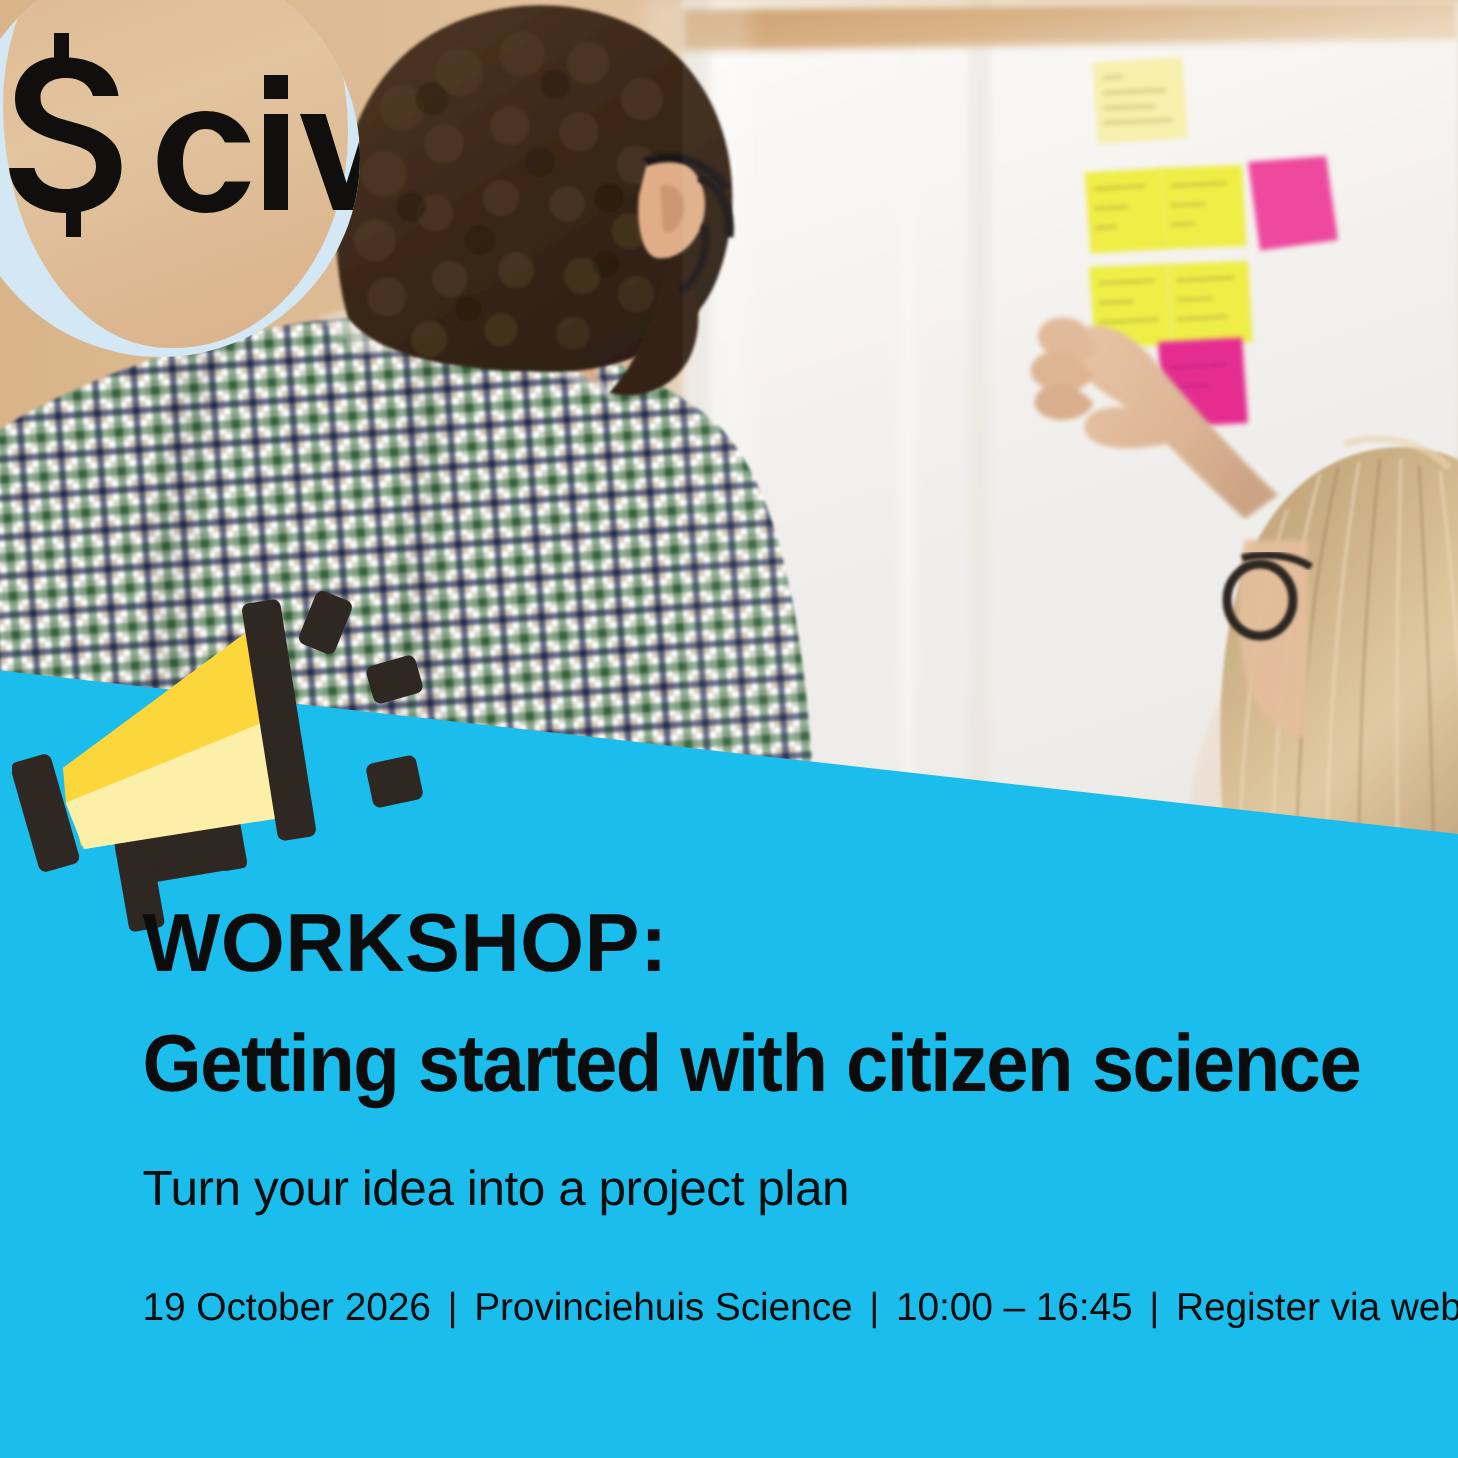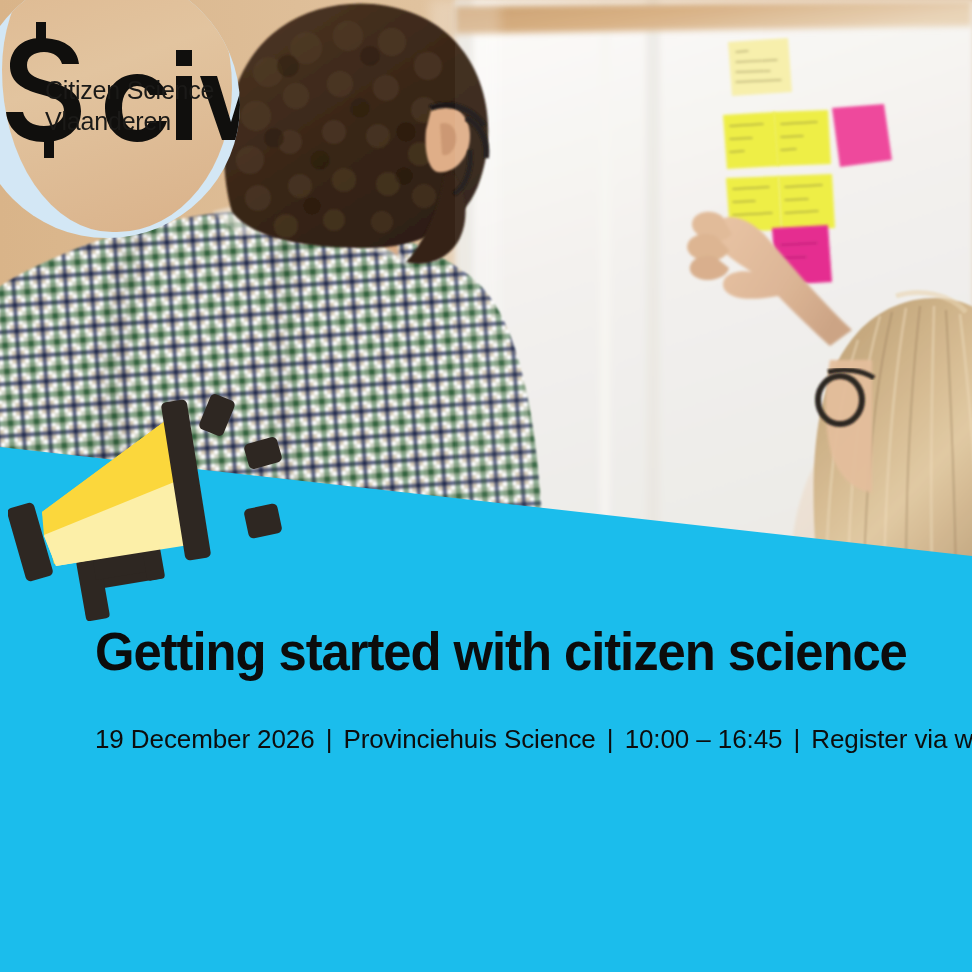--- a/index.html
+++ b/index.html
@@ -448,22 +448,20 @@
         <rect x="176" y="50" width="16" height="16" fill="#100f0d"></rect>
 
         <polygon points="200,76 217,76 231,122 245,76 262,76 240,140 222,140" fill="#100f0d"></polygon>
 
         <rect x="270" y="76" width="16" height="64" fill="#100f0d"></rect>
         <rect x="270" y="50" width="16" height="16" fill="#100f0d"></rect>
 
         <rect x="296" y="44" width="16" height="96" fill="#100f0d"></rect>
       </svg>
     </div>
-    <div class="logo-tagline">Citizen Science
-Vlaanderen</div>
   </div>
 
   <div class="megaphone">
     <svg width="310" height="250" viewBox="0 0 310 250" xmlns="http://www.w3.org/2000/svg" aria-hidden="true">
 
       <path d="M72 192 L 150 178 L 156 206 L 96 216 L 100 240 L 78 244 Z" fill="#2E2722"></path>
       <rect x="73" y="186" width="24" height="62" rx="4" fill="#2E2722" transform="rotate(-10 85 217)"></rect>
       <path d="M84 182 L 146 172 L 150 198 L 88 208 Z" fill="#2E2722"></path>
       <rect x="136" y="168" width="18" height="40" rx="4" fill="#2E2722" transform="rotate(-10 145 188)"></rect>
 
@@ -477,23 +475,25 @@
 
       <rect x="165" y="28" width="26" height="160" rx="5" fill="#2E2722" transform="rotate(-9 178 108)"></rect>
 
       <rect x="196" y="24" width="26" height="38" rx="5" fill="#2E2722" transform="rotate(22 209 43)"></rect>
       <rect x="238" y="68" width="34" height="26" rx="5" fill="#2E2722" transform="rotate(-16 255 81)"></rect>
       <rect x="238" y="134" width="34" height="30" rx="5" fill="#2E2722" transform="rotate(-12 255 149)"></rect>
     </svg>
   </div>
 
   <div class="text-block">
+    <div class="kicker">WORKSHOP:</div>
     <div class="headline">Getting started with citizen science</div>
+    <div class="subhead">Turn your idea into a project plan</div>
     <div class="meta">
-      <span>19 December 2026</span>
+      <span>19 October 2026</span>
       <span class="sep">|</span>
       <span>Provinciehuis Science</span>
       <span class="sep">|</span>
       <span>10:00 – 16:45</span>
       <span class="sep">|</span>
       <span>Register via website</span>
     </div>
   </div>
 
 </div>

